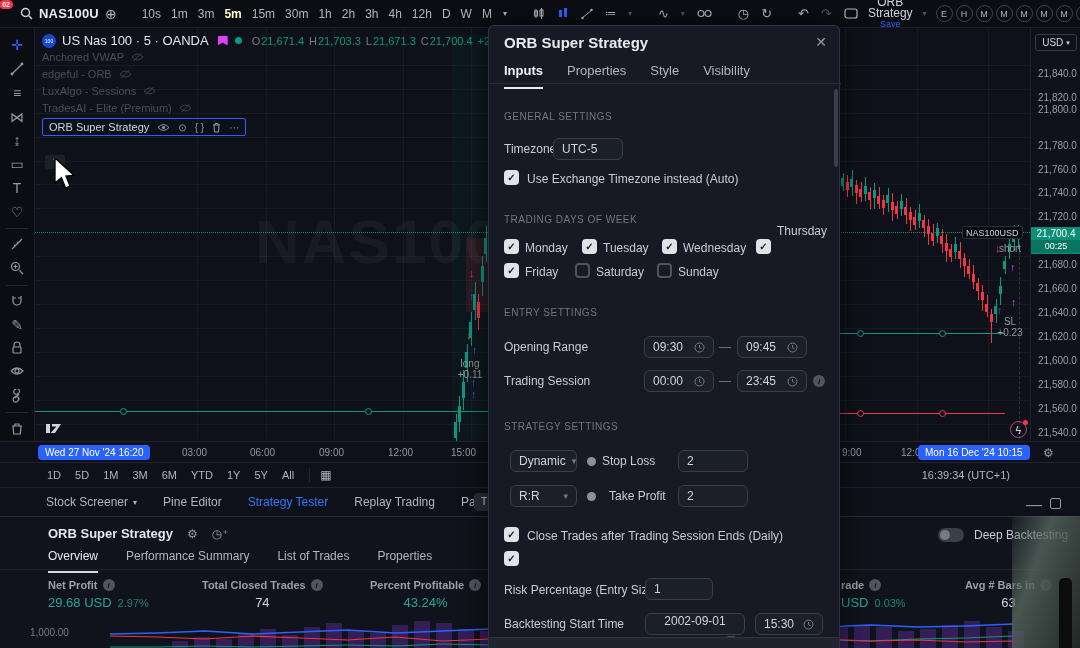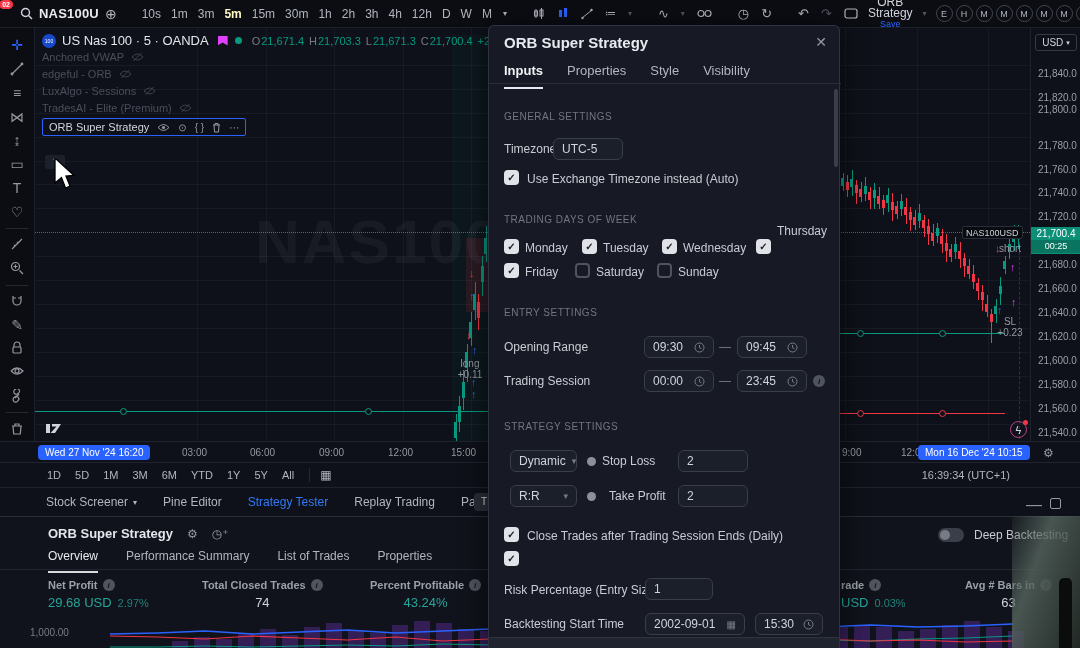--- a/index.html
+++ b/index.html
@@ -808,21 +808,21 @@
     <div class="cb" style="left:15px;top:501px;">✓</div>
     <div class="cblbl" style="left:38px;top:503px;">Close Trades after Trading Session Ends (Daily)</div>
     <div class="cb" style="left:15px;top:525px;">✓</div>
 
     <div class="flabel" style="left:15px;top:557px;">Risk Percentage (Entry Size)</div>
     <div class="ibox" style="left:156px;top:552px;width:68px;">
         <span>1</span>
       </div>
 
     <div class="flabel" style="left:15px;top:591px;">Backtesting Start Time</div>
-    <div class="ibox" style="left:156px;top:587px;width:100px;">
+    <div class="ibox" style="left:156px;top:587px;width:100px;flex-direction:column;">
         <span>2002-09-01</span>
         <span class="sfx" style="font-size:10px;">▦</span>
       </div>
     <div class="ibox" style="left:266px;top:587px;width:68px;">
         <span>15:30</span>
         <span class="sfx">
           <svg width="11" height="11" viewBox="0 0 11 11">
             <circle cx="5.5" cy="5.5" r="4.5" fill="none" stroke="#787b86"></circle>
             <path d="M5.5 3v2.7l2 1" fill="none" stroke="#787b86"></path>
           </svg>

